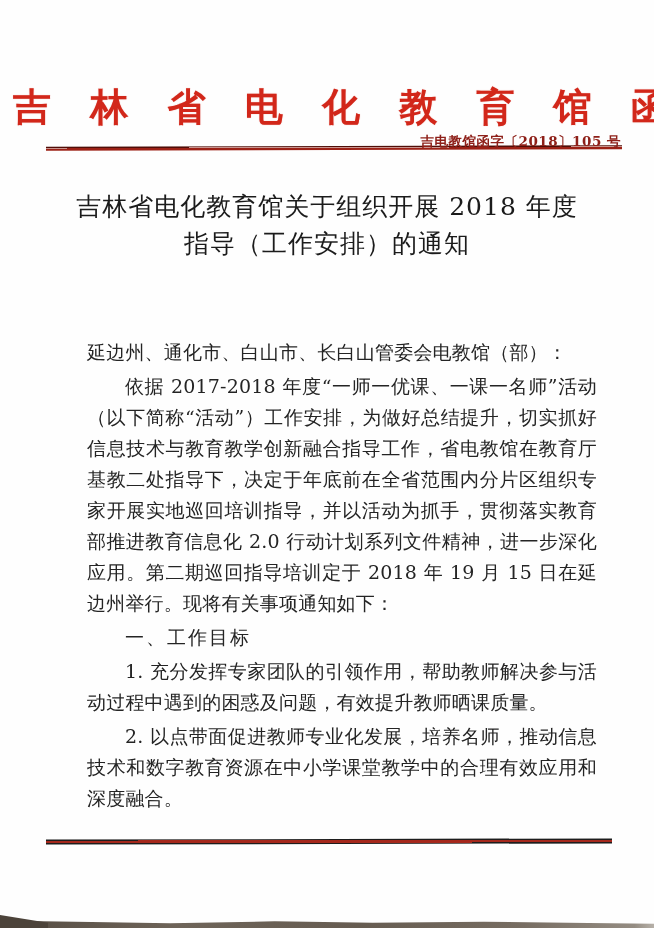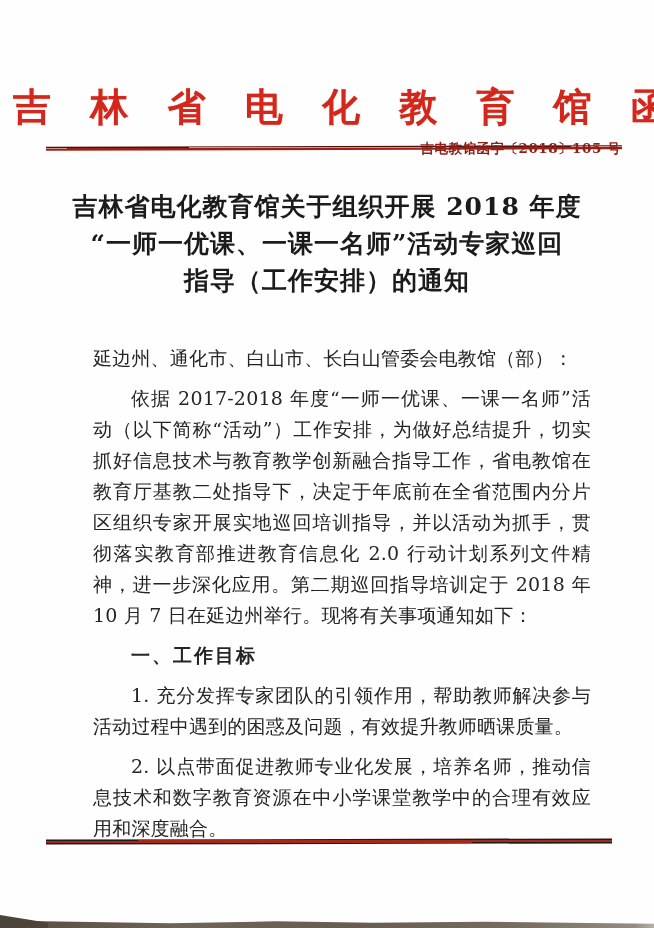--- a/index.html
+++ b/index.html
@@ -33,54 +33,54 @@
     right: 32px;
     height: 4px;
     background: linear-gradient(to bottom,
       #4f0e08 0%, #4f0e08 28%,
       #c8938d 28%, #c8938d 45%,
       #9c2015 45%, #9c2015 100%);
     transform: rotate(-0.15deg);
   }
   .ref-number {
     position: absolute;
-    top: 140px;
+    top: 133px;
     right: 33px;
     font-size: 13.5px;
     font-weight: 600;
     color: #8e2019;
     letter-spacing: 0.5px;
   }
   .doc-title {
     position: absolute;
     top: 188px;
     left: 40px;
     right: 40px;
     text-align: center;
     font-size: 25px;
-    font-weight: 700;
+    font-weight: 400;
     color: #1b1b1b;
     line-height: 37px;
     letter-spacing: 1px;
   }
   .doc-body {
     position: absolute;
     top: 334px;
     left: 84px;
     width: 516px;
     font-size: 19px;
     line-height: 31px;
     color: #242424;
     text-align: justify;
     letter-spacing: 0.2px;
   }
-  .doc-body p { margin: 9px; }
+  .doc-body p { margin: 3px; }
   .para { text-indent: 2em; }
   .heading {
-    font-weight: 700;
+    font-weight: 400;
     font-family: "DejaVu Sans", "Liberation Sans", sans-serif;
     letter-spacing: 2px;
   }
   .nowrap {
     white-space: nowrap;
     letter-spacing: -0.2px;
   }
   .footer-rule {
     position: absolute;
     top: 839px;
@@ -119,27 +119,26 @@
 <div class="page">
 
   <div class="letterhead-title">吉 林 省 电 化 教 育 馆 函 件</div>
 
   <div class="letterhead-rule"></div>
 
   <div class="ref-number">吉电教馆函字〔2018〕105 号</div>
 
   <div class="doc-title">
     <div class="doc-title-line">吉林省电化教育馆关于组织开展 2018 年度</div>
-    <div class="doc-title-line">“一师一优课、一课一名师”活动专家巡回</div>
     <div class="doc-title-line">指导（工作安排）的通知</div>
   </div>
 
   <div class="doc-body">
     <p class="salutation">延边州、通化市、白山市、长白山管委会电教馆（部）：</p>
-    <p class="para">依据 2017-2018 年度“一师一优课、一课一名师”活动（以下简称“活动”）工作安排，为做好总结提升，切实抓好信息技术与教育教学创新融合指导工作，省电教馆在教育厅基教二处指导下，决定于年底前在全省范围内分片区组织专家开展实地巡回培训指导，并以活动为抓手，贯彻落实教育部推进教育信息化 2.0 行动计划系列文件精神，进一步深化应用。第二期巡回指导培训定于 2018 年 10 月 7 日在延边州举行。现将有关事项通知如下：</p>
+    <p class="para">依据 2017-2018 年度“一师一优课、一课一名师”活动（以下简称“活动”）工作安排，为做好总结提升，切实抓好信息技术与教育教学创新融合指导工作，省电教馆在教育厅基教二处指导下，决定于年底前在全省范围内分片区组织专家开展实地巡回培训指导，并以活动为抓手，贯彻落实教育部推进教育信息化 2.0 行动计划系列文件精神，进一步深化应用。第二期巡回指导培训定于 2018 年 19 月 15 日在延边州举行。现将有关事项通知如下：</p>
     <p class="para heading">一、工作目标</p>
     <p class="para">1. 充分发挥专家团队的引领作用，帮助教师解决参与活动过程中遇到的困惑及问题，有效提升教师晒课质量。</p>
     <p class="para">2. 以点带面促进教师专业化发展，培养名师，推动信息技术和数字教育资源在中小学课堂教学中的合理有效应用和深度融合。</p>
   </div>
 
   <div class="footer-rule"></div>
 
   <div class="scan-edge"></div>
   <div class="scan-corner"></div>
 

